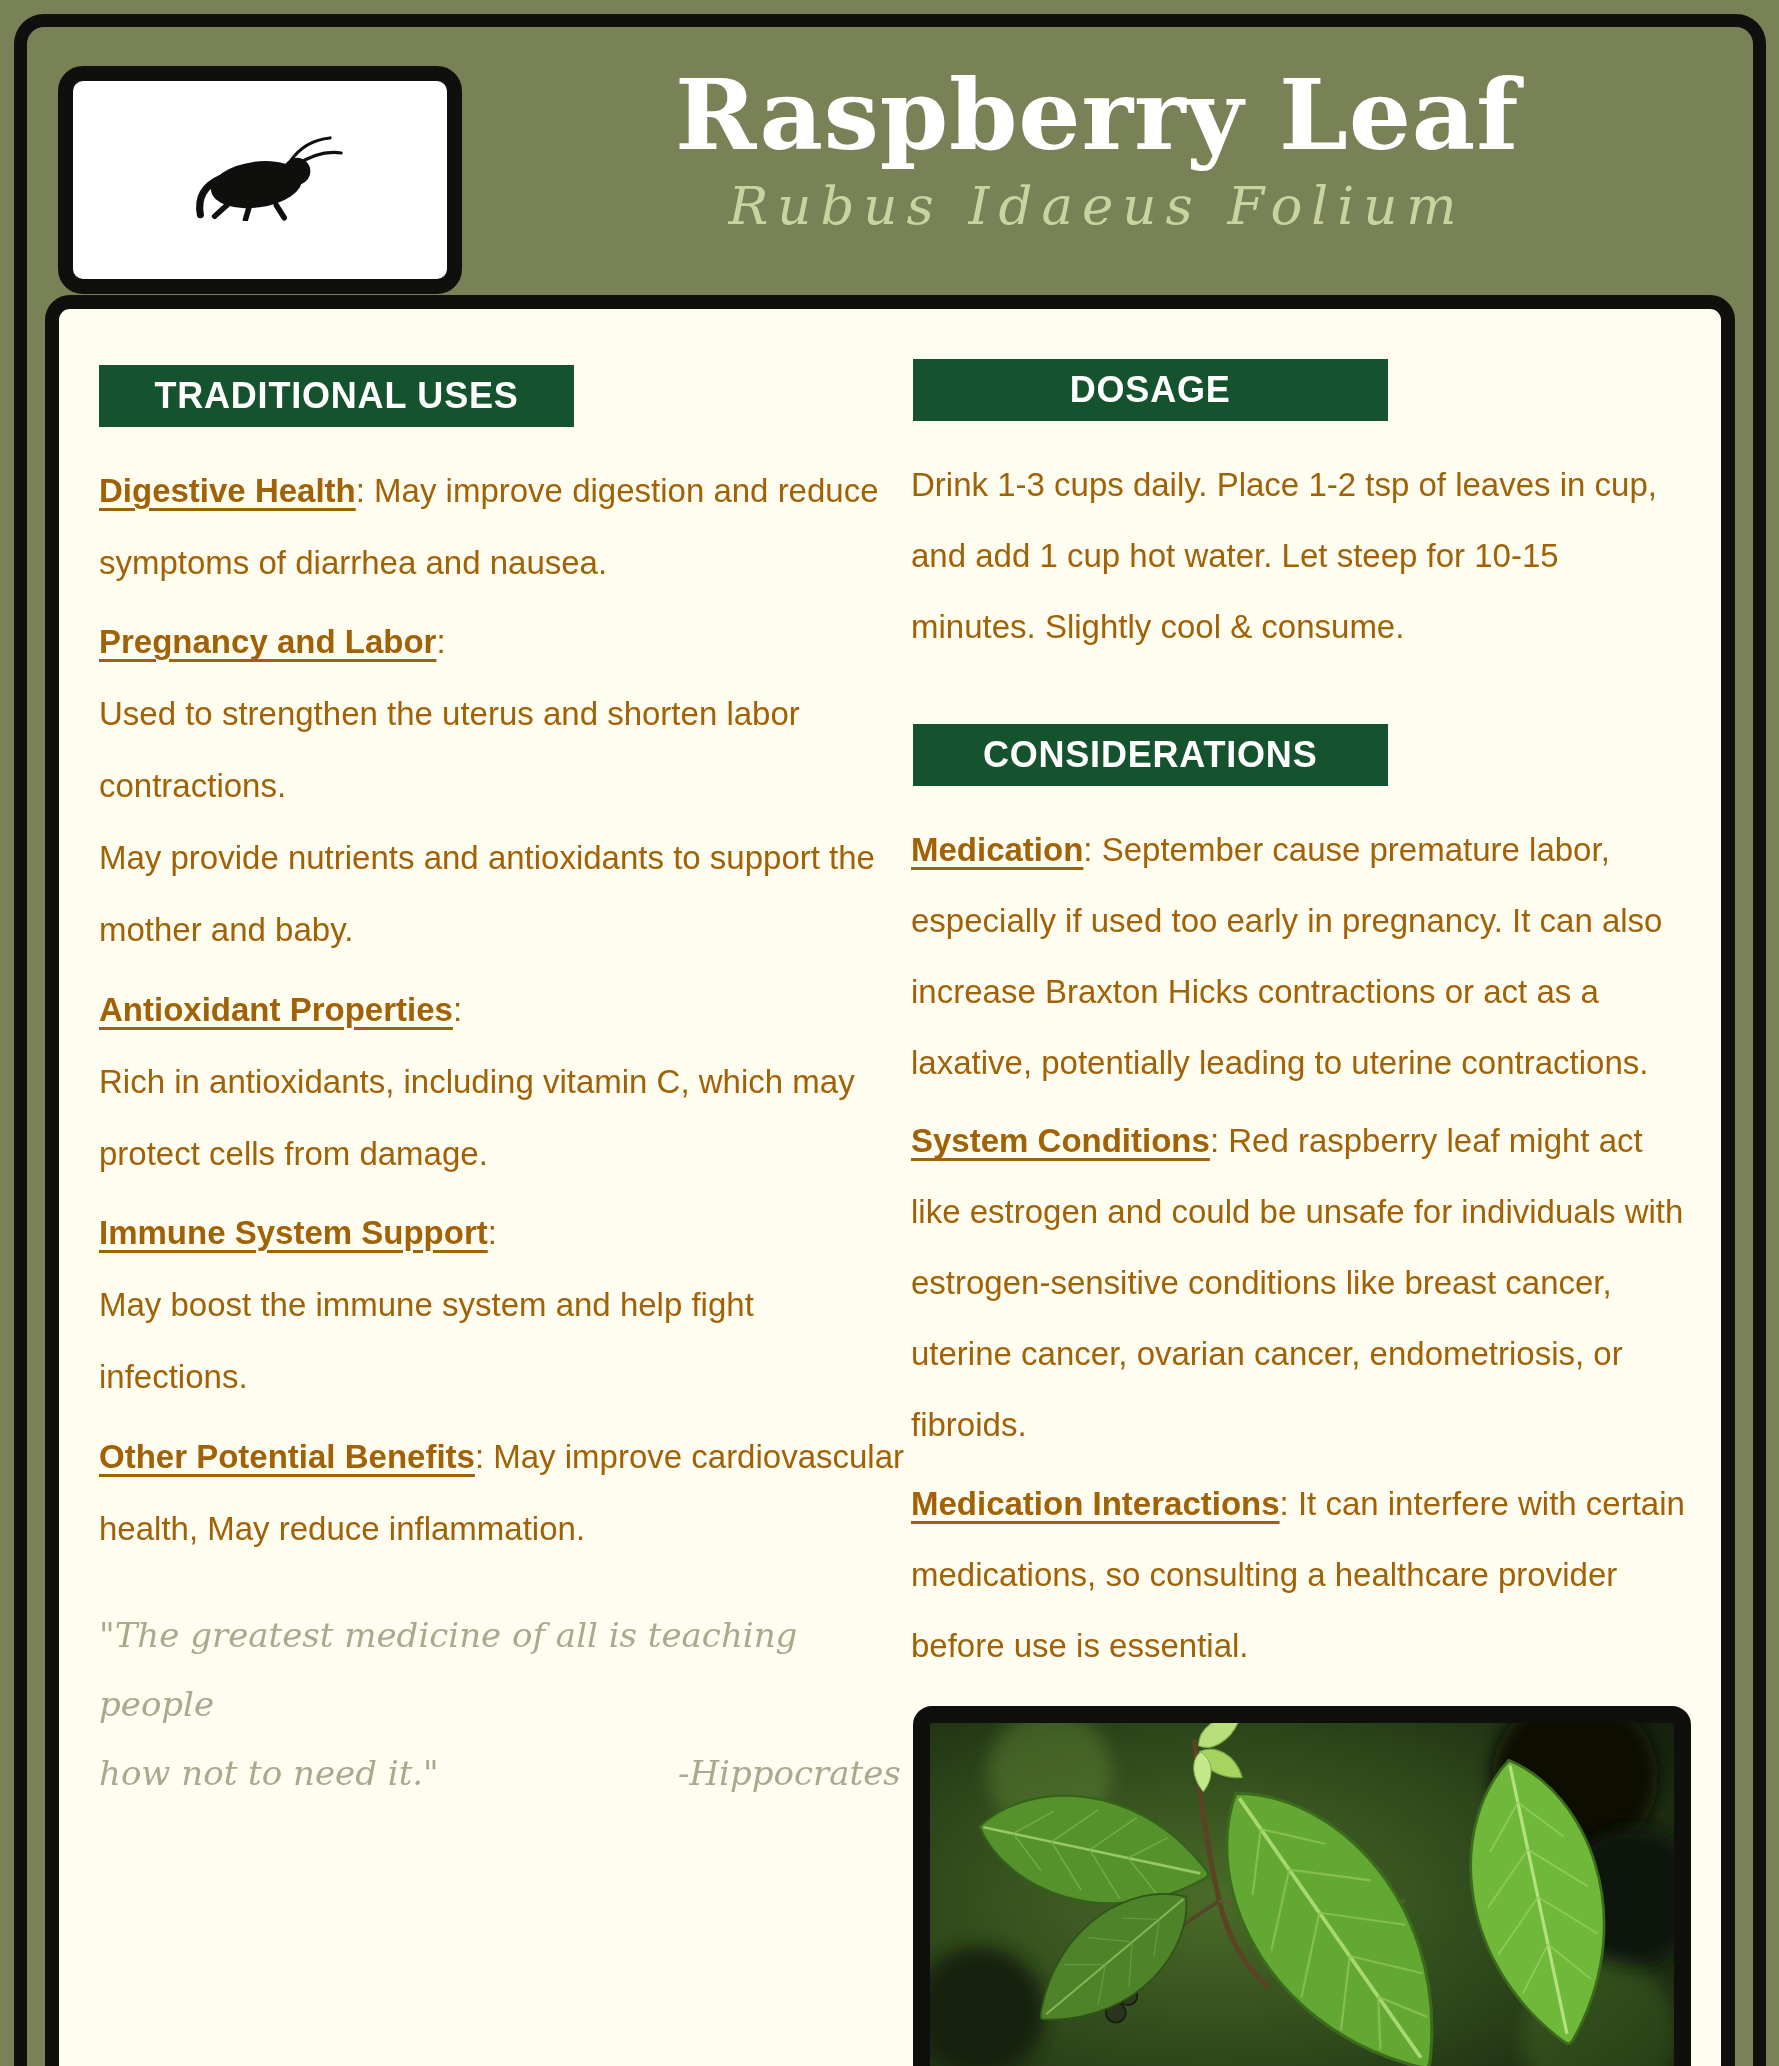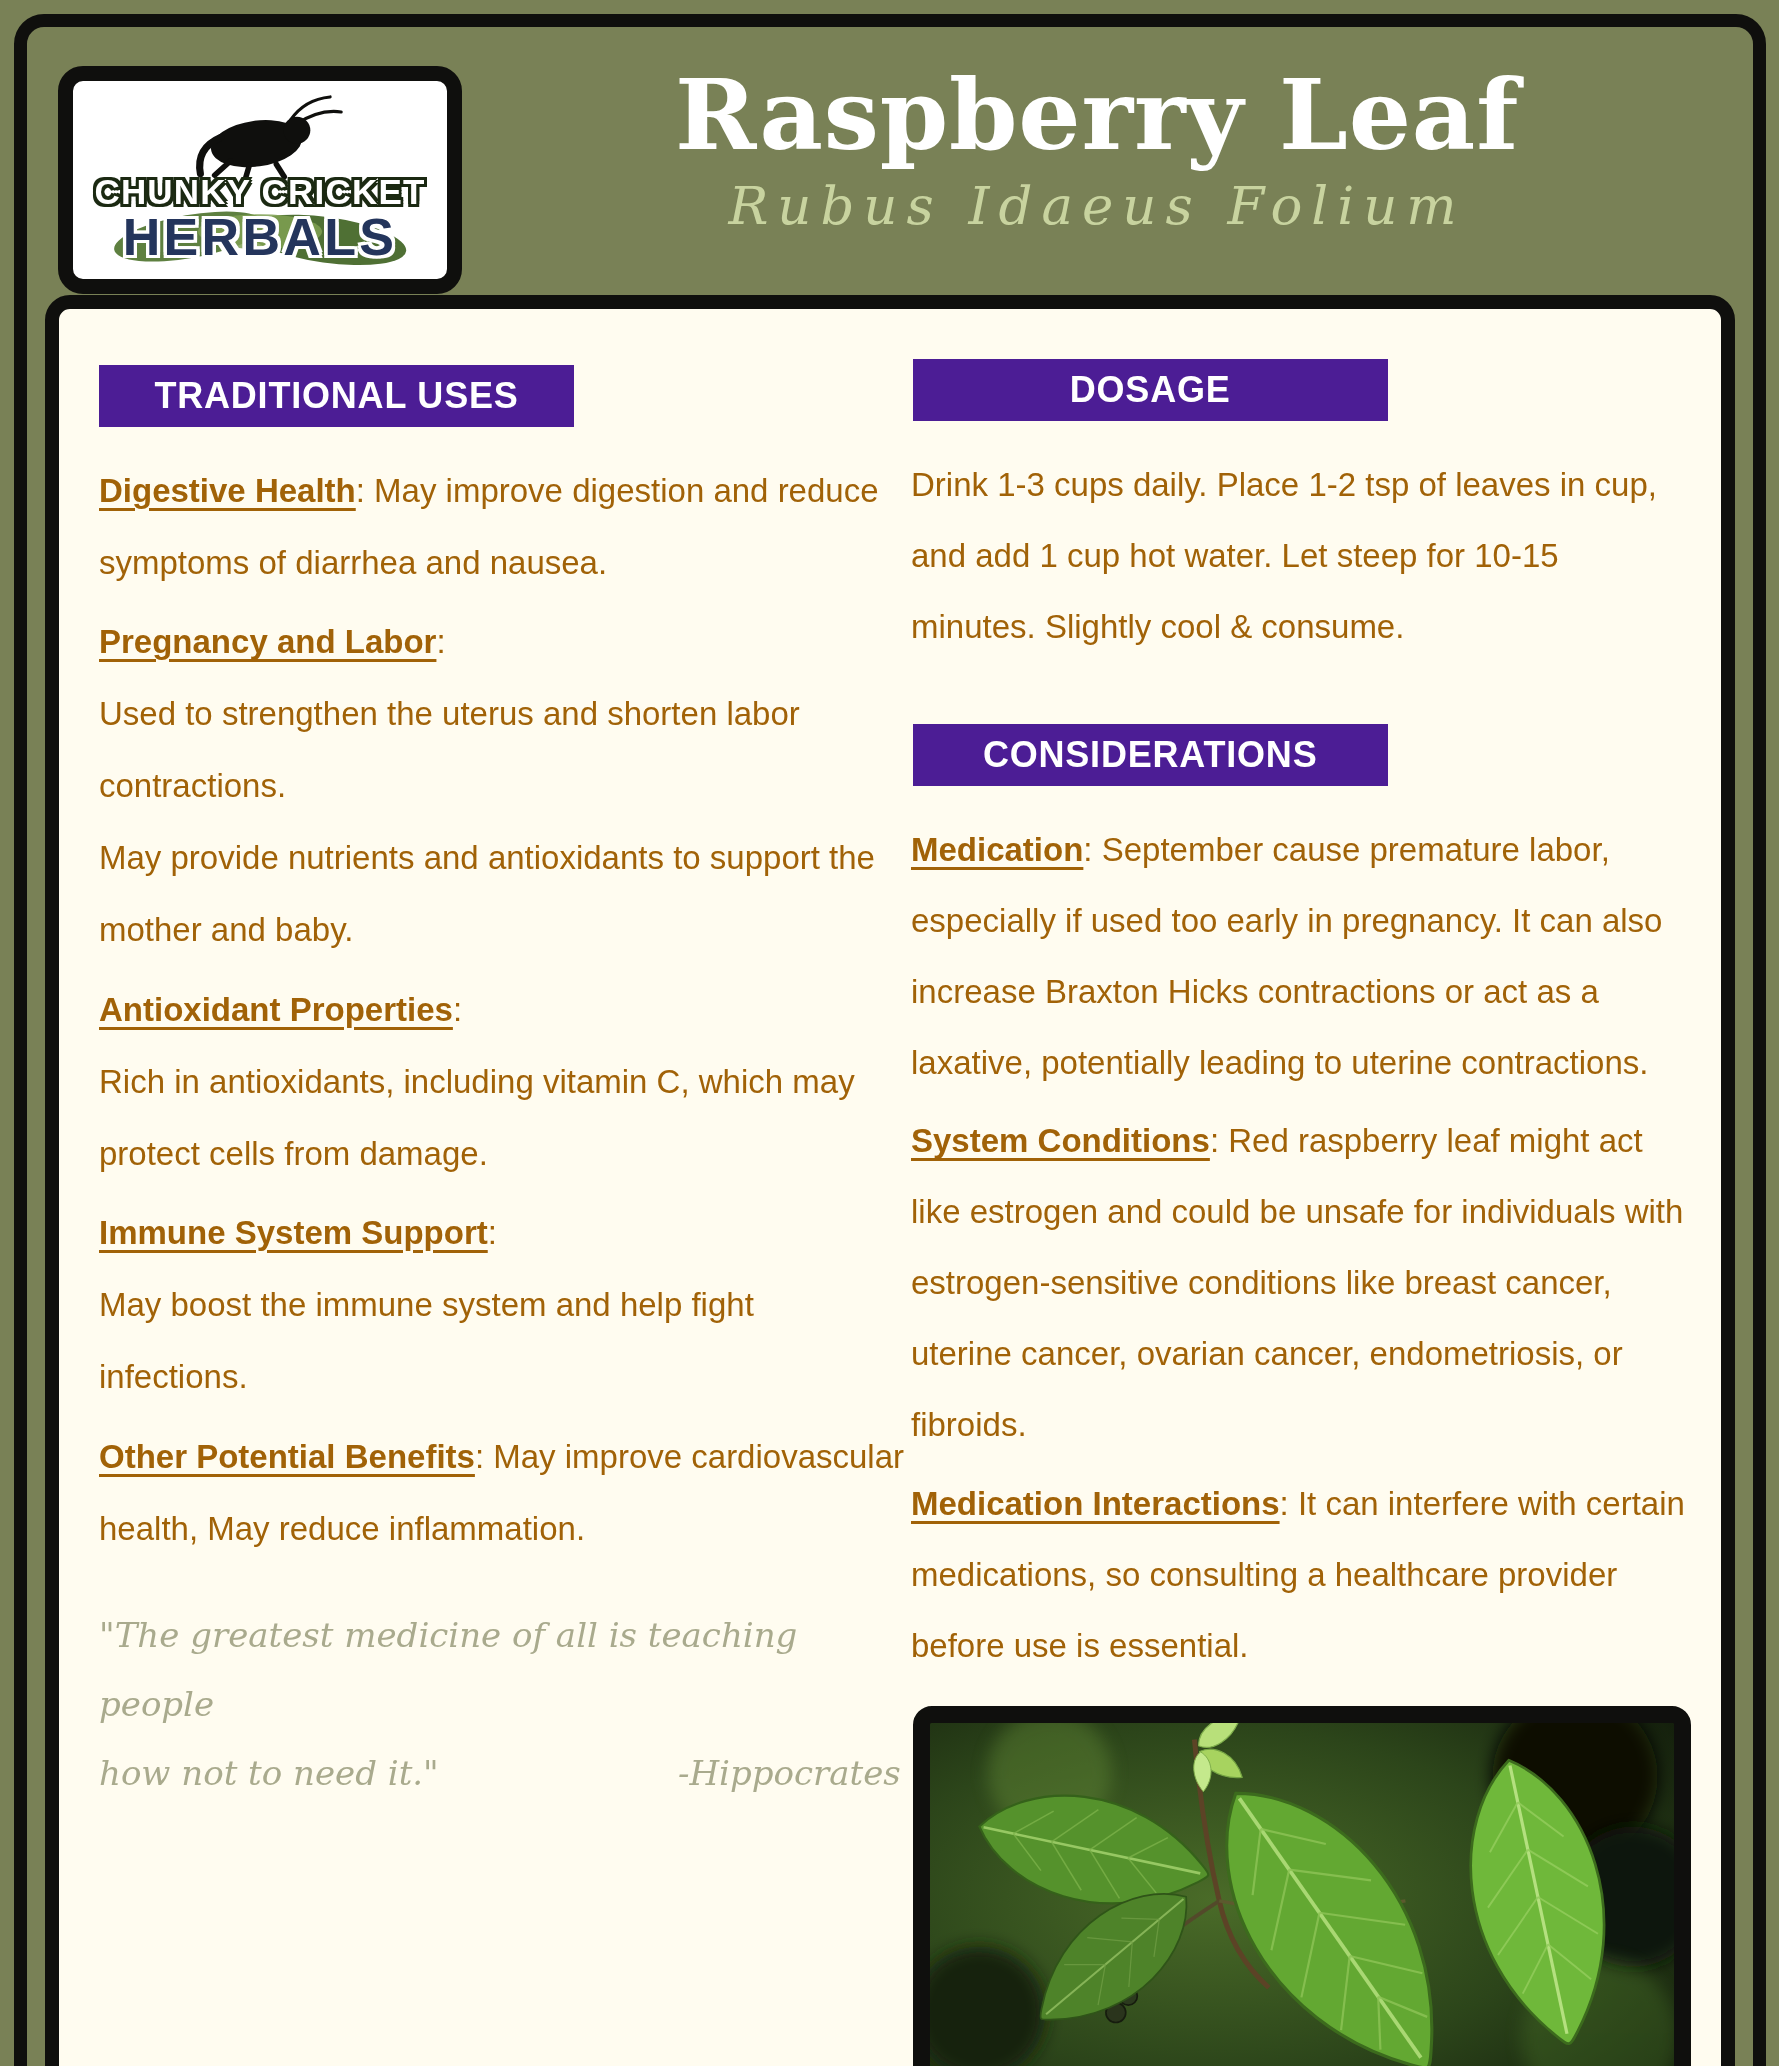--- a/index.html
+++ b/index.html
@@ -27,21 +27,21 @@
   .page-subtitle{margin-top:7.4px;font-family:"DejaVu Serif",serif;font-style:italic;font-size:53px;
     color:#c8d39f;letter-spacing:9px;}
 
   
   .panel{position:absolute;left:45px;right:45px;top:295px;height:1942px;background:#fffcf0;
     border:14px solid #0f0f0d;border-radius:25px;z-index:2;}
   .col{position:absolute;}
   .col-left{left:40px;top:56px;width:810px;}
   .col-right{left:852px;top:50px;width:781px;}
 
-  .section-bar{width:475px;height:62px;background:#4c1d95;color:#ffffff;display:flex;align-items:center;
+  .section-bar{width:475px;height:62px;background:#14532d;color:#ffffff;display:flex;align-items:center;
     justify-content:center;font-weight:700;font-size:36px;letter-spacing:0.8px;margin-bottom:28px;}
   .col-right .section-bar{margin-left:1.7px;}
   .bar-considerations{margin-top:62px;}
 
   .item{margin:0 0 7.4px 0;font-size:33px;line-height:72px;color:#a16207;white-space:pre-line;}
   .col-right .item{line-height:71px;}
   .lead{font-weight:700;text-decoration:underline;text-decoration-thickness:2.5px;text-underline-offset:5.8px;}
 
   .quote{margin-top:36px;font-family:"DejaVu Serif",serif;font-style:italic;font-size:34px;
     line-height:69px;color:#a9aa8d;}
@@ -61,29 +61,20 @@
     <svg class="cricket-svg" viewBox="0 0 240 110" aria-hidden="true">
       <path d="M158 34 Q176 8 208 5" stroke="#0f0f0d" stroke-width="4" fill="none" stroke-linecap="round"></path>
       <path d="M164 40 Q194 20 222 24" stroke="#0f0f0d" stroke-width="4" fill="none" stroke-linecap="round"></path>
       <ellipse cx="115" cy="64" rx="58" ry="29" fill="#0f0f0d" transform="rotate(-8 115 64)"></ellipse>
       <circle cx="166" cy="47" r="17" fill="#0f0f0d"></circle>
       <path d="M82 86 L62 104" stroke="#0f0f0d" stroke-width="7" stroke-linecap="round"></path>
       <path d="M106 91 L101 108" stroke="#0f0f0d" stroke-width="7" stroke-linecap="round"></path>
       <path d="M140 90 L150 106" stroke="#0f0f0d" stroke-width="7" stroke-linecap="round"></path>
       <path d="M70 56 Q38 70 44 102" stroke="#0f0f0d" stroke-width="9" fill="none" stroke-linecap="round"></path>
     </svg>
-    <div class="brand-stack">
-      <svg class="leaf-bg" viewBox="0 0 720 190" aria-hidden="true">
-        <ellipse cx="190" cy="100" rx="185" ry="52" fill="#5e8040" transform="rotate(-10 190 100)"></ellipse>
-        <ellipse cx="520" cy="108" rx="195" ry="55" fill="#4f7034" transform="rotate(8 520 108)"></ellipse>
-        <ellipse cx="360" cy="88" rx="150" ry="42" fill="#7fa052" opacity="0.85"></ellipse>
-      </svg>
-      <div class="brand1">CHUNKY CRICKET</div>
-      <div class="brand2">HERBALS</div>
-    </div>
   </div>
 
   <div class="title-wrap">
     <h1 class="page-title">Raspberry Leaf</h1>
     <div class="page-subtitle">Rubus Idaeus Folium</div>
   </div>
 
   <main class="panel">
 
     <section class="col col-left">

